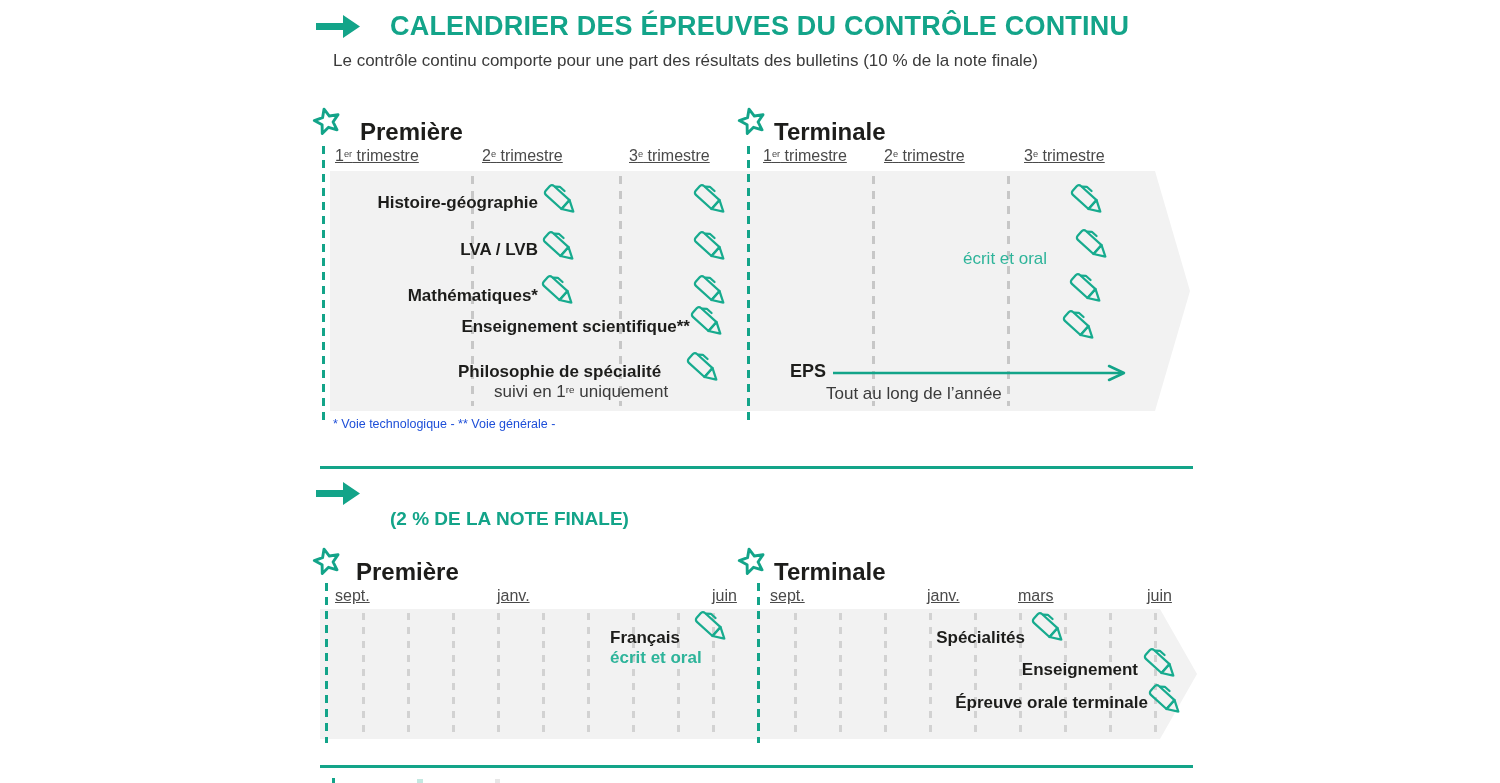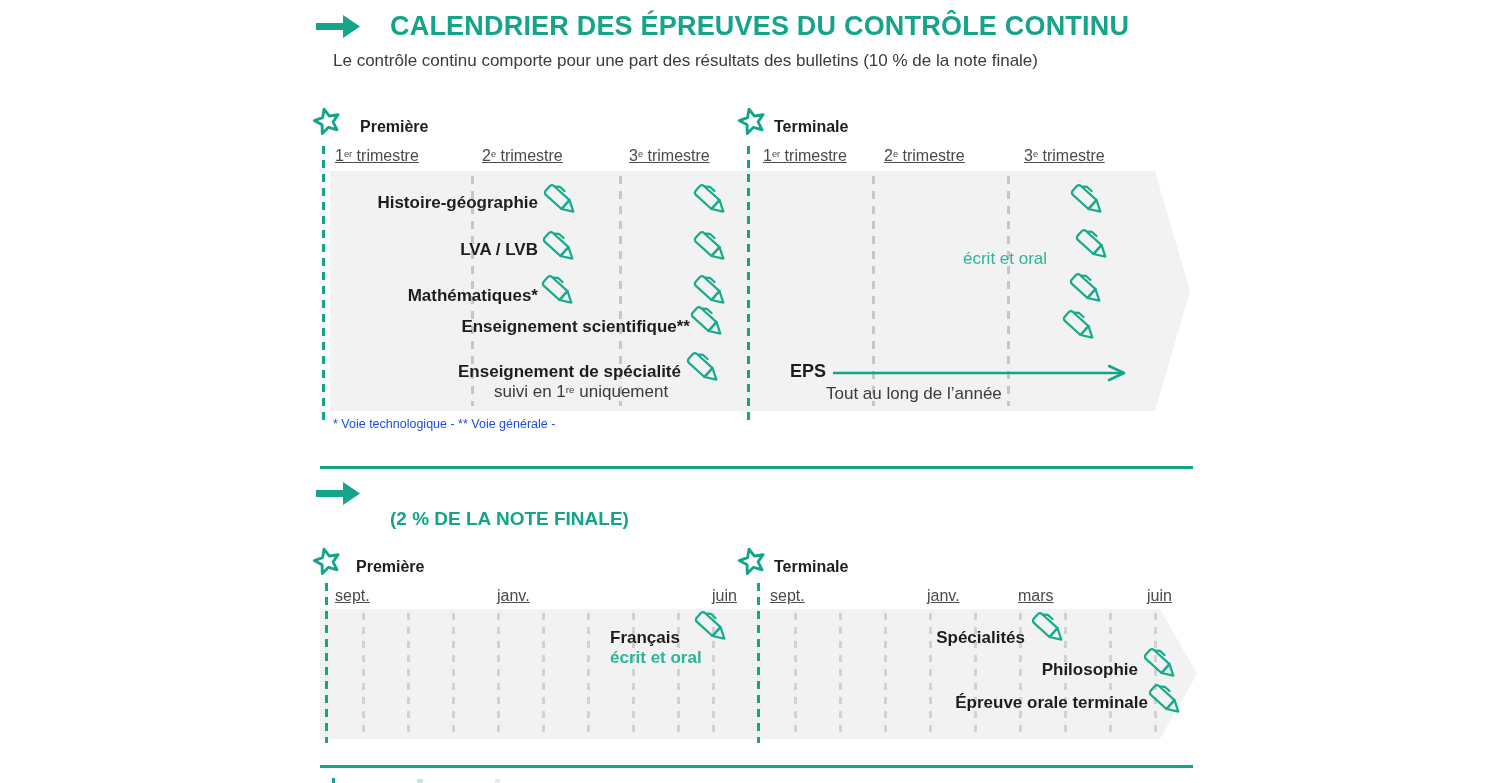--- a/index.html
+++ b/index.html
@@ -14,21 +14,21 @@
   #canvas{
     position:relative;width:1500px;height:783px;background:#fff;overflow:hidden;
     font-family:"Liberation Sans",sans-serif;color:var(--ink);
   }
   .abs{position:absolute;}
   .nowrap{white-space:nowrap;}
   .sec-title{font-size:27px;font-weight:bold;color:var(--teal);letter-spacing:.2px;}
   .sec-title.small{font-size:26px;}
   .sec-subtitle{font-size:19px;font-weight:bold;color:var(--teal);}
   .intro{font-size:17px;line-height:21.5px;color:var(--body-text);}
-  .level{font-size:16px;font-weight:bold;color:var(--ink);}
+  .level{font-size:24px;font-weight:bold;color:var(--ink);}
   .trim{font-size:16px;color:var(--gray-text);text-decoration:underline;}
   .subj{font-size:17px;font-weight:bold;color:var(--ink);text-align:right;}
   .subj.left{text-align:left;}
   .subj-sub{font-size:17px;font-weight:normal;color:var(--body-text);margin-left:36px;}
   .note-teal{font-size:17px;color:var(--teal-light);}
   .foot{font-size:12.5px;color:#1d4ed8;}
   .hr{position:absolute;height:3px;background:var(--teal);}
   .band{position:absolute;background:var(--band);}
   .vdash{position:absolute;width:3px;}
   .vdash.green{background:repeating-linear-gradient(to bottom,var(--teal) 0 8px,transparent 8px 14px);}
@@ -89,21 +89,21 @@
   <div class="vdash gray" style="left:471px;top:176px;height:230px"></div>
   <div class="vdash gray" style="left:619px;top:176px;height:230px"></div>
   <div class="vdash gray" style="left:872px;top:176px;height:230px"></div>
   <div class="vdash gray" style="left:1007px;top:176px;height:230px"></div>
 
   <div class="abs subj nowrap" style="right:962px;top:193px">Histoire-géographie</div>
   <div class="abs subj nowrap" style="right:962px;top:240px">LVA / LVB</div>
   <div class="abs subj nowrap" style="right:962px;top:286px">Mathématiques*</div>
   <div class="abs subj nowrap" style="right:810px;top:317px">Enseignement scientifique**</div>
   <div class="abs subj left nowrap" style="left:458px;top:362px">
-    <div>Enseignement de spécialité</div>
+    <div>Philosophie de spécialité</div>
     <div class="subj-sub"><span>suivi en 1</span><sup>re</sup><span> uniquement</span></div>
   </div>
 
   <svg class="pen" style="left:550px;top:180px" viewBox="0 0 28 52">
       <use href="#pen-shape"></use>
     </svg>
   <svg class="pen" style="left:700px;top:180px" viewBox="0 0 28 52">
       <use href="#pen-shape"></use>
     </svg>
   <svg class="pen" style="left:549px;top:227px" viewBox="0 0 28 52">
@@ -203,21 +203,21 @@
   </div>
   <svg class="pen" style="left:701px;top:607px" viewBox="0 0 28 52">
       <use href="#pen-shape"></use>
     </svg>
 
   <div class="abs subj nowrap" style="right:475px;top:628px">Spécialités</div>
   <svg class="pen" style="left:1038px;top:608px" viewBox="0 0 28 52">
       <use href="#pen-shape"></use>
     </svg>
 
-  <div class="abs subj nowrap" style="right:362px;top:660px">Philosophie</div>
+  <div class="abs subj nowrap" style="right:362px;top:660px">Enseignement</div>
   <svg class="pen" style="left:1150px;top:644px" viewBox="0 0 28 52">
       <use href="#pen-shape"></use>
     </svg>
 
   <div class="abs subj nowrap" style="right:352px;top:693px">Épreuve orale terminale</div>
   <svg class="pen" style="left:1155px;top:680px" viewBox="0 0 28 52">
       <use href="#pen-shape"></use>
     </svg>
 
   <div class="hr" style="left:320px;top:765px;width:873px"></div>

